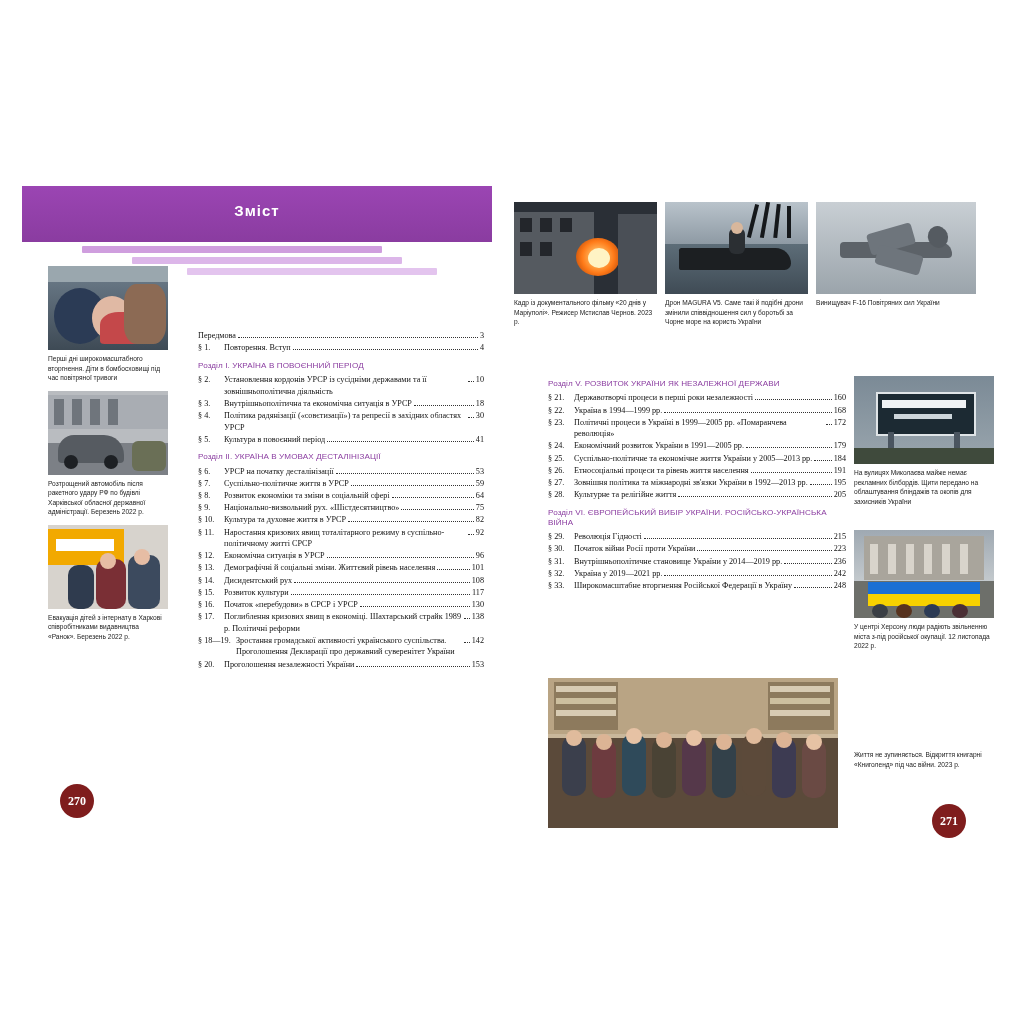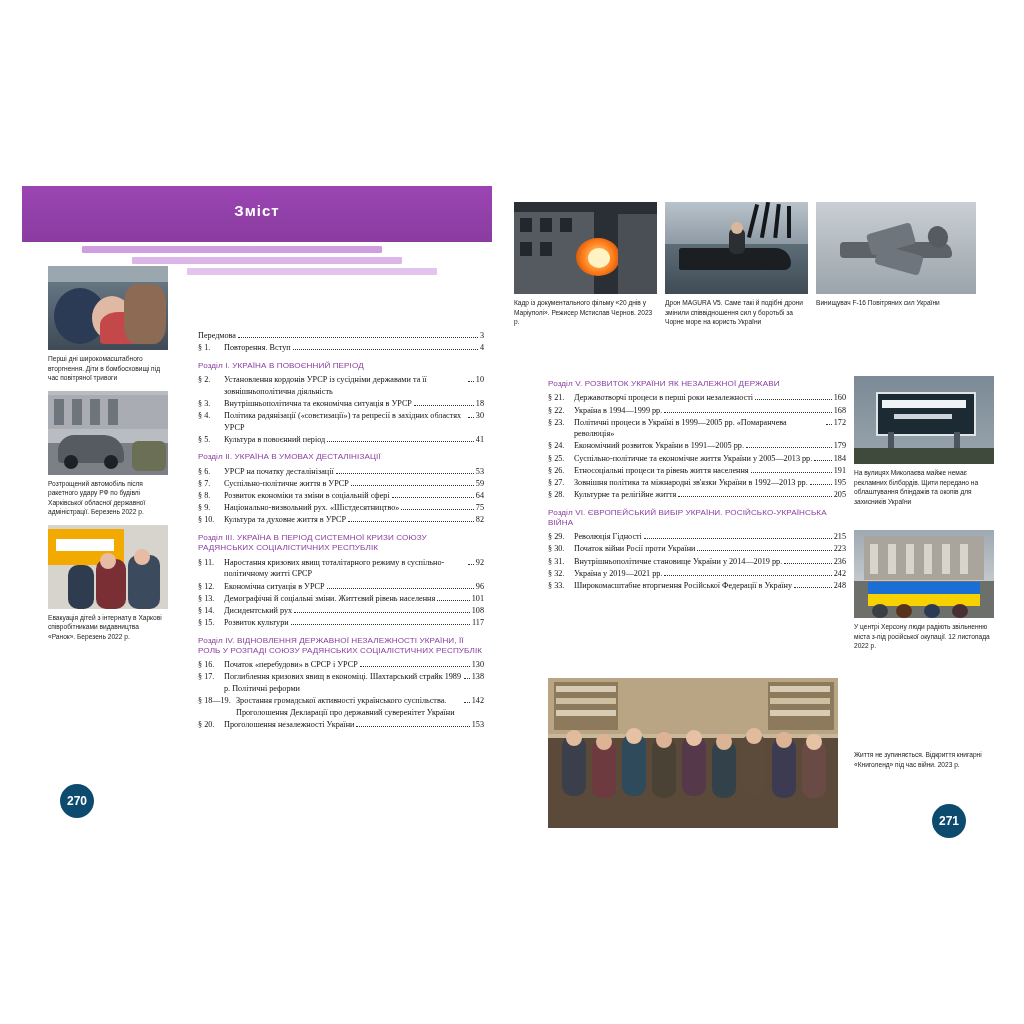--- a/index.html
+++ b/index.html
@@ -133,23 +133,23 @@
     line-height: 1.28;
     letter-spacing: 0.1px;
   }
 
   
   .pgnum {
     position: absolute;
     width: 34px;
     height: 34px;
     border-radius: 50%;
-    background: #0c4a6e;
+    background: #7f1d1d;
     color: #fff;
-    font-family: Liberation Sans, sans-serif;
+    font-family: Liberation Serif, serif;
     font-size: 12px;
     font-weight: bold;
     display: flex;
     align-items: center;
     justify-content: center;
   }
   .pgnum-left { left: 38px; top: 598px; }
   .pgnum-right { left: 424px; top: 618px; }
 
   
@@ -331,21 +331,20 @@
         <span class="dots"></span>
         <span class="pg">75</span>
       </div>
       <div class="toc-row">
         <span class="toc-num">§ 10.</span>
         <span class="toc-txt">Культура та духовне життя в УРСР</span>
         <span class="dots"></span>
         <span class="pg">82</span>
       </div>
 
-      <div class="sec-title">Розділ III.  УКРАЇНА В ПЕРІОД СИСТЕМНОЇ КРИЗИ СОЮЗУ РАДЯНСЬКИХ СОЦІАЛІСТИЧНИХ РЕСПУБЛІК</div>
       <div class="toc-row">
         <span class="toc-num">§ 11.</span>
         <span class="toc-txt">Наростання кризових явищ тоталітарного режиму в суспільно-політичному житті СРСР</span>
         <span class="dots"></span>
         <span class="pg">92</span>
       </div>
       <div class="toc-row">
         <span class="toc-num">§ 12.</span>
         <span class="toc-txt">Економічна ситуація в УРСР</span>
         <span class="dots"></span>
@@ -363,21 +362,20 @@
         <span class="dots"></span>
         <span class="pg">108</span>
       </div>
       <div class="toc-row">
         <span class="toc-num">§ 15.</span>
         <span class="toc-txt">Розвиток культури</span>
         <span class="dots"></span>
         <span class="pg">117</span>
       </div>
 
-      <div class="sec-title">Розділ IV.  ВІДНОВЛЕННЯ ДЕРЖАВНОЇ НЕЗАЛЕЖНОСТІ УКРАЇНИ, ЇЇ РОЛЬ У РОЗПАДІ СОЮЗУ РАДЯНСЬКИХ СОЦІАЛІСТИЧНИХ РЕСПУБЛІК</div>
       <div class="toc-row">
         <span class="toc-num">§ 16.</span>
         <span class="toc-txt">Початок «перебудови» в СРСР і УРСР</span>
         <span class="dots"></span>
         <span class="pg">130</span>
       </div>
       <div class="toc-row">
         <span class="toc-num">§ 17.</span>
         <span class="toc-txt">Поглиблення кризових явищ в економіці. Шахтарський страйк 1989 р. Політичні реформи</span>
         <span class="dots"></span>

